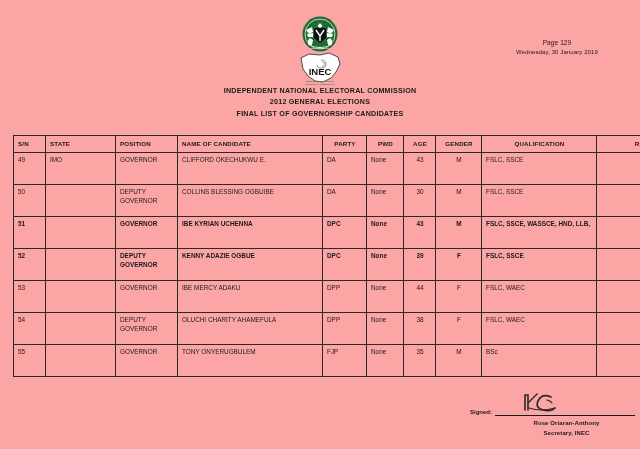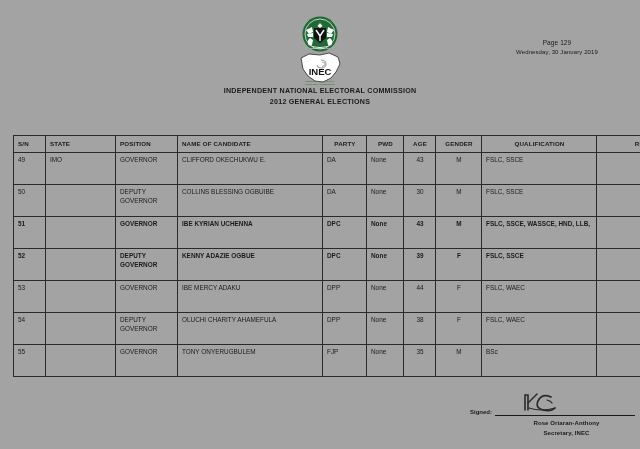--- a/index.html
+++ b/index.html
@@ -12,21 +12,21 @@
     height: 449px;
     font-family: "Liberation Sans", sans-serif;
     color: #1a1a1a;
     position: relative;
     overflow: hidden;
   }
   .page {
     position: relative;
     width: 640px;
     height: 449px;
-    background: #a3a3a3;
+    background: #fca5a5;
   }
 
   
   .meta {
     position: absolute;
     top: 38px;
     right: 13px;
     text-align: center;
     width: 140px;
     line-height: 1.55;
@@ -204,20 +204,21 @@
         <text x="31" y="61" text-anchor="middle" font-family="'Liberation Sans', sans-serif" font-size="9.5" font-weight="bold" fill="#111111">INEC</text>
         <text x="31" y="67.5" text-anchor="middle" font-family="'Liberation Sans', sans-serif" font-size="2.3" font-weight="bold" fill="#3f7a4a">INDEPENDENT   NATIONAL</text>
         <text x="31" y="71" text-anchor="middle" font-family="'Liberation Sans', sans-serif" font-size="2.3" font-weight="bold" fill="#3f7a4a">ELECTORAL   COMMISSION</text>
       </svg>
     </div>
   </div>
 
   <div class="titles">
     <div>INDEPENDENT NATIONAL ELECTORAL COMMISSION</div>
     <div>2012 GENERAL ELECTIONS</div>
+    <div>FINAL LIST OF GOVERNORSHIP CANDIDATES</div>
   </div>
 
   <div class="table-wrap">
     <table class="inec">
       <thead>
         <tr>
           <th class="c-sn">S/N</th>
           <th class="c-state">STATE</th>
           <th class="c-pos">POSITION</th>
           <th class="c-name">NAME OF CANDIDATE</th>

